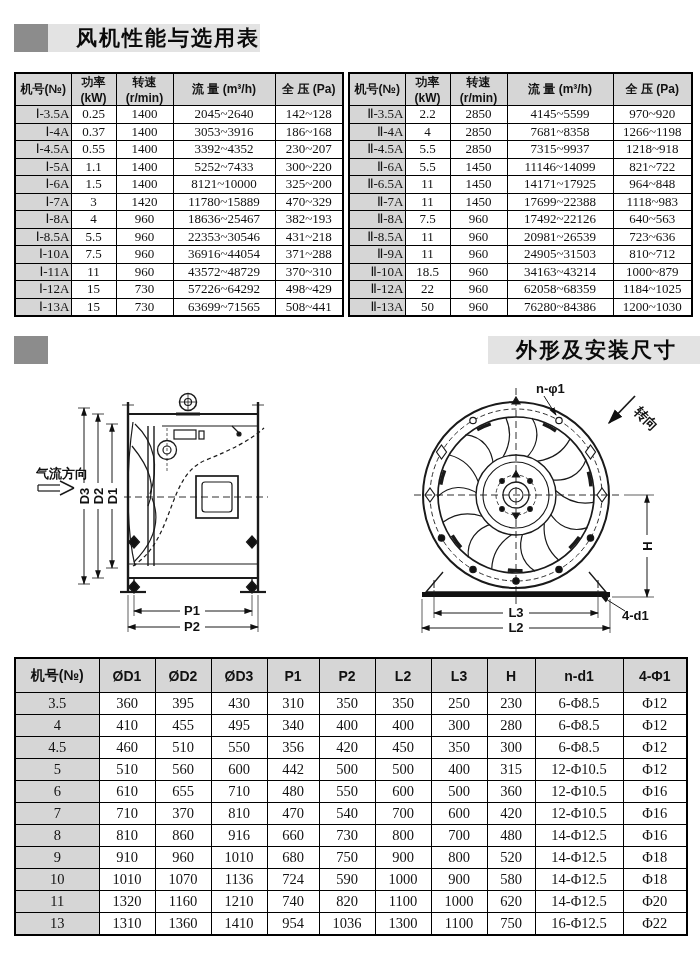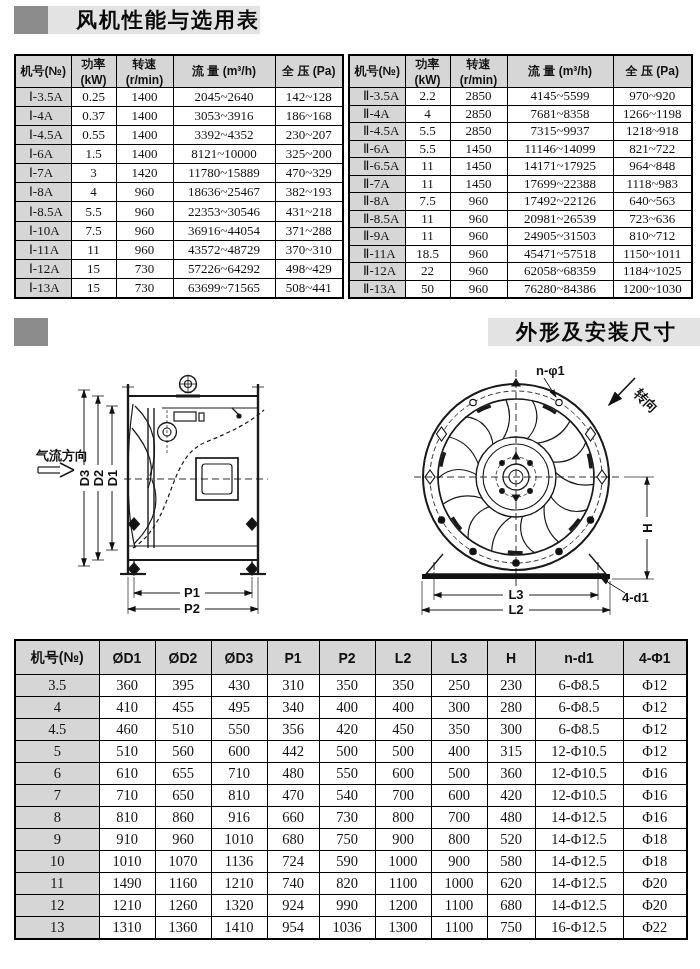--- a/index.html
+++ b/index.html
@@ -1,31 +1,31 @@
 <!DOCTYPE html>
 <html><head>
 <meta charset="utf-8">
 <style>
   html,body{margin:0;padding:0;background:#fff;}
   .page{position:relative;width:700px;height:969px;background:#fff;overflow:hidden;
         font-family:"Liberation Sans",sans-serif;color:#111;}
   
-  .sec{display:flex;align-items:stretch;margin:6px 0 0 14px;height:28px;}
+  .sec{display:flex;align-items:stretch;margin:24px 0 0 14px;height:28px;}
   .sec .sq{width:34px;background:#8c8c8c;}
   .sec .banner{width:212px;background:#e3e3e3;display:flex;align-items:center;}
   .sec .banner span{font-weight:bold;font-size:21px;letter-spacing:2px;margin-left:28px;color:#0a0a0a;}
   
   .tables-row{display:flex;gap:4px;margin:20px 0 0 14px;}
   table{border-collapse:collapse;table-layout:fixed;}
   table.perf{border:2px solid #000;}
   table.perf th{background:#d6d6d6;border:1px solid #000;font-size:12px;font-weight:bold;
                 height:25px;padding:0 1px;font-family:"Liberation Sans",sans-serif;}
   table.perf td{border:1px solid #000;font-family:"Liberation Serif",serif;font-size:13px;
                 text-align:center;height:16.5px;padding:0 1px;white-space:nowrap;overflow:hidden;}
-  table.perf td.rowhead{background:#d6d6d6;text-align:left;padding-left:13px;}
+  table.perf td.rowhead{background:#d6d6d6;text-align:right;padding-left:13px;}
   
   .drawings{display:flex;margin:16px 0 0 0;padding-left:36px;height:265px;}
   .drawings svg{display:block;}
   .gap{width:112px;}
   svg text{font-family:"Liberation Sans",sans-serif;fill:#111;}
   
   table.dim{border:2px solid #000;margin:12px 0 0 14px;}
   table.dim th{background:#d6d6d6;border:1px solid #000;font-size:14px;font-weight:bold;height:33px;padding:0 1px;}
   table.dim td{border:1px solid #000;font-family:"Liberation Serif",serif;font-size:14.5px;
                text-align:center;height:21px;padding:0 1px;white-space:nowrap;}
@@ -77,20 +77,27 @@
             <td>186~168</td>
           </tr>
           <tr>
             <td class="rowhead">Ⅰ-4.5A</td>
             <td>0.55</td>
             <td>1400</td>
             <td>3392~4352</td>
             <td>230~207</td>
           </tr>
           <tr>
+            <td class="rowhead">Ⅰ-5A</td>
+            <td>1.1</td>
+            <td>1400</td>
+            <td>5252~7433</td>
+            <td>300~220</td>
+          </tr>
+          <tr>
             <td class="rowhead">Ⅰ-6A</td>
             <td>1.5</td>
             <td>1400</td>
             <td>8121~10000</td>
             <td>325~200</td>
           </tr>
           <tr>
             <td class="rowhead">Ⅰ-7A</td>
             <td>3</td>
             <td>1420</td>
@@ -216,25 +223,25 @@
             <td>723~636</td>
           </tr>
           <tr>
             <td class="rowhead">Ⅱ-9A</td>
             <td>11</td>
             <td>960</td>
             <td>24905~31503</td>
             <td>810~712</td>
           </tr>
           <tr>
-            <td class="rowhead">Ⅱ-11A</td>
+            <td class="rowhead">Ⅱ-10A</td>
             <td>18.5</td>
             <td>960</td>
-            <td>45471~57518</td>
-            <td>1150~1011</td>
+            <td>34163~43214</td>
+            <td>1000~879</td>
           </tr>
           <tr>
             <td class="rowhead">Ⅱ-12A</td>
             <td>22</td>
             <td>960</td>
             <td>62058~68359</td>
             <td>1184~1025</td>
           </tr>
           <tr>
             <td class="rowhead">Ⅱ-13A</td>
@@ -557,21 +564,21 @@
           <td>550</td>
           <td>600</td>
           <td>500</td>
           <td>360</td>
           <td>12-Φ10.5</td>
           <td>Φ16</td>
         </tr>
         <tr>
           <td class="rowhead">7</td>
           <td>710</td>
-          <td>650</td>
+          <td>370</td>
           <td>810</td>
           <td>470</td>
           <td>540</td>
           <td>700</td>
           <td>600</td>
           <td>420</td>
           <td>12-Φ10.5</td>
           <td>Φ16</td>
         </tr>
         <tr>
@@ -608,41 +615,28 @@
           <td>724</td>
           <td>590</td>
           <td>1000</td>
           <td>900</td>
           <td>580</td>
           <td>14-Φ12.5</td>
           <td>Φ18</td>
         </tr>
         <tr>
           <td class="rowhead">11</td>
-          <td>1490</td>
+          <td>1320</td>
           <td>1160</td>
           <td>1210</td>
           <td>740</td>
           <td>820</td>
           <td>1100</td>
           <td>1000</td>
           <td>620</td>
-          <td>14-Φ12.5</td>
-          <td>Φ20</td>
-        </tr>
-        <tr>
-          <td class="rowhead">12</td>
-          <td>1210</td>
-          <td>1260</td>
-          <td>1320</td>
-          <td>924</td>
-          <td>990</td>
-          <td>1200</td>
-          <td>1100</td>
-          <td>680</td>
           <td>14-Φ12.5</td>
           <td>Φ20</td>
         </tr>
         <tr>
           <td class="rowhead">13</td>
           <td>1310</td>
           <td>1360</td>
           <td>1410</td>
           <td>954</td>
           <td>1036</td>

